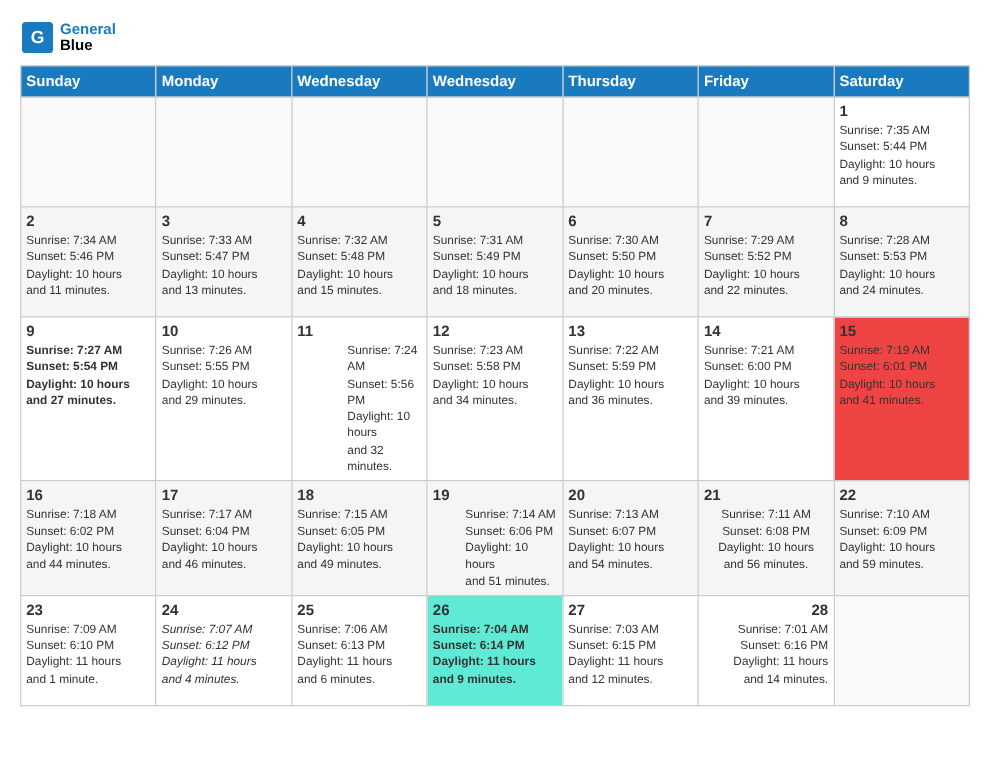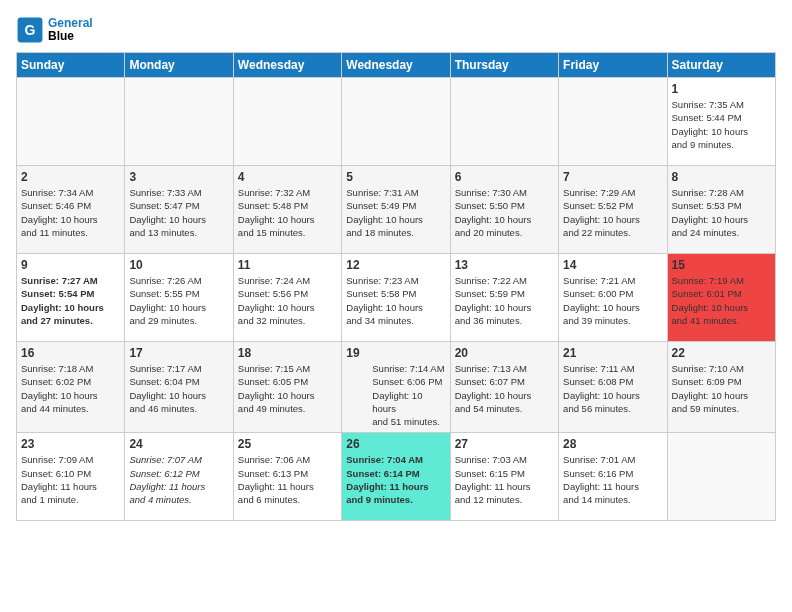--- a/index.html
+++ b/index.html
@@ -198,21 +198,21 @@
         </td>
         <td style="background: rgb(255, 255, 255);">
           <span class="day-num">10</span>
           <div class="day-info" style="white-space: pre-line;">Sunrise: 7:26 AM
 Sunset: 5:55 PM
 Daylight: 10 hours
 and 29 minutes.</div>
         </td>
         <td style="background: rgb(255, 255, 255);">
           <span class="day-num">11</span>
-          <div class="day-info" style="white-space: pre-line;">Sunrise: 7:24 AM
+          <div class="day-info" style="white-space: pre-line; margin-left: 40px;">Sunrise: 7:24 AM
 Sunset: 5:56 PM
 Daylight: 10 hours
 and 32 minutes.</div>
         </td>
         <td style="background: rgb(255, 255, 255);">
           <span class="day-num">12</span>
           <div class="day-info" style="white-space: pre-line;">Sunrise: 7:23 AM
 Sunset: 5:58 PM
 Daylight: 10 hours
 and 34 minutes.</div>
@@ -270,21 +270,21 @@
         </td>
         <td style="background: rgb(245, 245, 245);">
           <span class="day-num">20</span>
           <div class="day-info" style="white-space: pre-line;">Sunrise: 7:13 AM
 Sunset: 6:07 PM
 Daylight: 10 hours
 and 54 minutes.</div>
         </td>
         <td style="background: rgb(245, 245, 245);">
           <span class="day-num">21</span>
-          <div class="day-info" style="white-space: pre-line;">Sunrise: 7:11 AM
+          <div class="day-info" style="white-space: pre-line; text-align: center;">Sunrise: 7:11 AM
 Sunset: 6:08 PM
 Daylight: 10 hours
 and 56 minutes.</div>
         </td>
         <td style="background: rgb(245, 245, 245);">
           <span class="day-num">22</span>
           <div class="day-info" style="white-space: pre-line;">Sunrise: 7:10 AM
 Sunset: 6:09 PM
 Daylight: 10 hours
 and 59 minutes.</div>
@@ -319,21 +319,21 @@
 Daylight: 11 hours
 and 9 minutes.</div>
         </td>
         <td style="background: rgb(255, 255, 255);">
           <span class="day-num">27</span>
           <div class="day-info" style="white-space: pre-line;">Sunrise: 7:03 AM
 Sunset: 6:15 PM
 Daylight: 11 hours
 and 12 minutes.</div>
         </td>
-        <td style="background: rgb(255, 255, 255);">
+        <td style="background: rgb(255, 255, 255); text-align: right;">
           <span class="day-num">28</span>
           <div class="day-info" style="white-space: pre-line;">Sunrise: 7:01 AM
 Sunset: 6:16 PM
 Daylight: 11 hours
 and 14 minutes.</div>
         </td>
         <td class="empty-cell" style="background: rgb(249, 249, 249);"></td>
       </tr>
     </tbody>
 </table>

